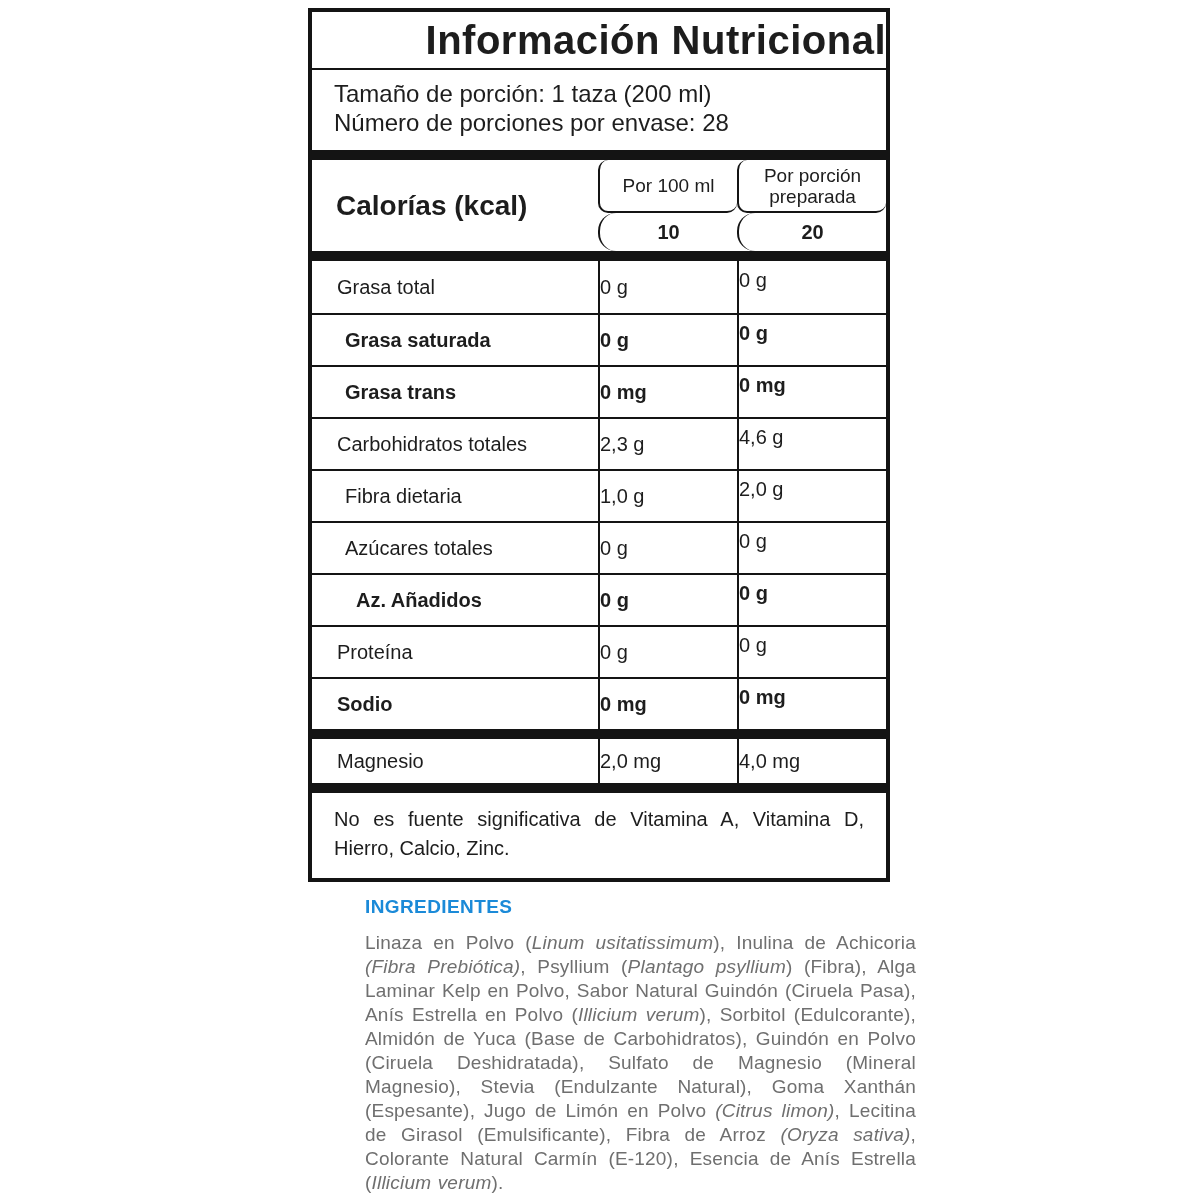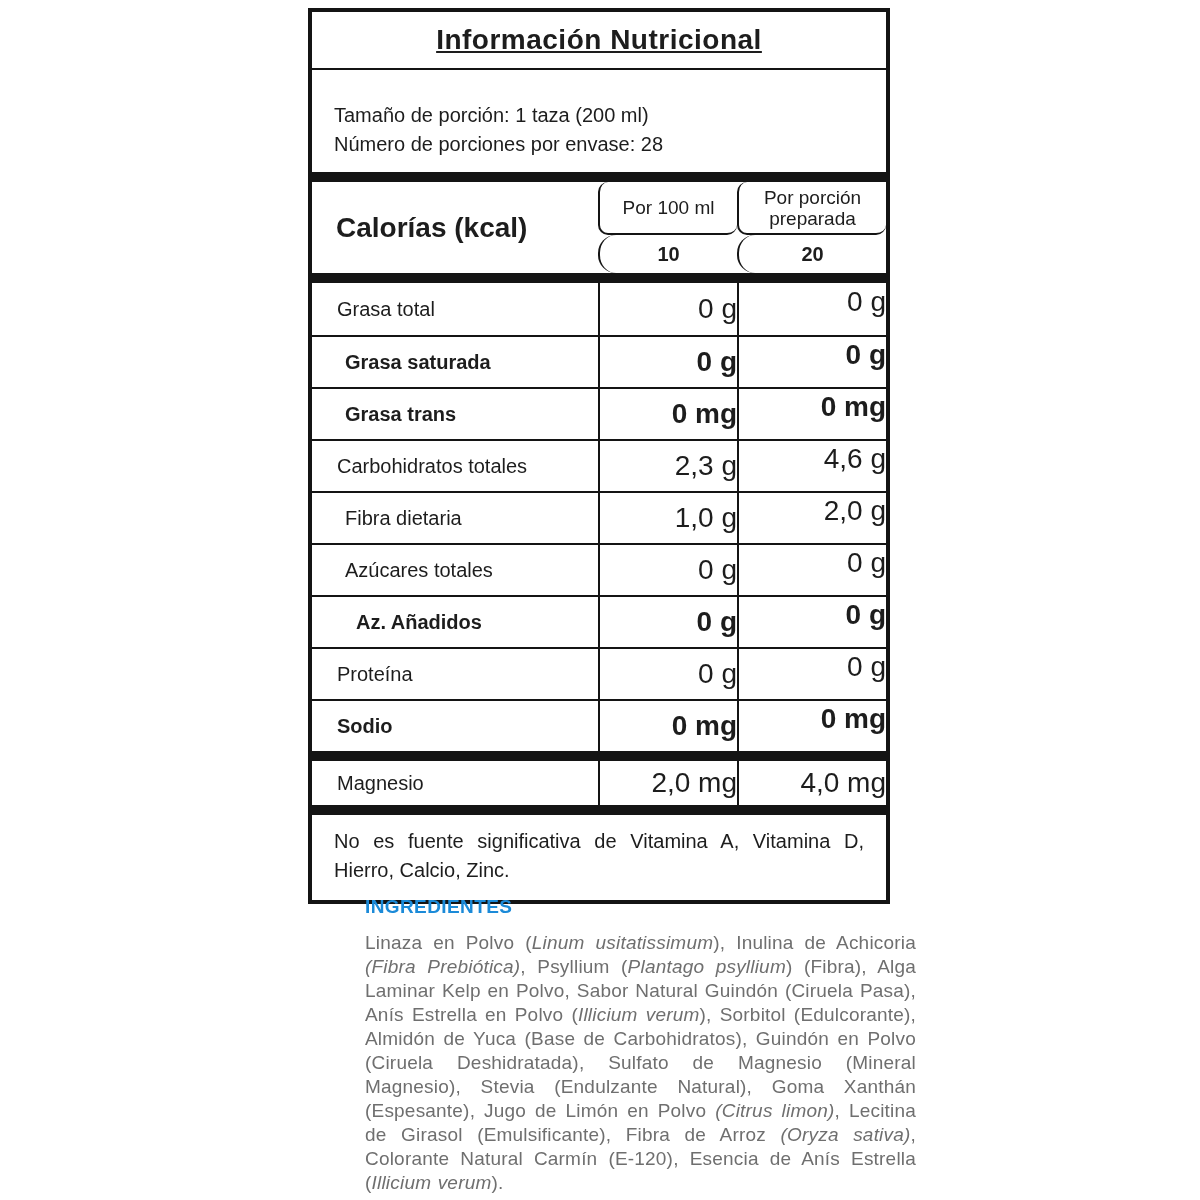--- a/index.html
+++ b/index.html
@@ -8,39 +8,39 @@
     --blue:#1b8ad8;
     --gray:#6f6f6f;
   }
   *{box-sizing:border-box;margin:0;padding:0;}
   html,body{width:1200px;height:1200px;background:#ffffff;overflow:hidden;}
   body{font-family:"Liberation Sans","DejaVu Sans",sans-serif;color:var(--text);position:relative;}
 
   
   .nf-wrap{position:absolute;left:308px;top:8px;width:582px;}
   .nf-table{border:4px solid var(--border);background:#fff;}
-  .nf-title{font-size:28px;line-height:56px;font-weight:bold;text-align:center;
-            border-bottom:2px solid var(--border);letter-spacing:.5px;text-decoration:underline;}
-  .nf-serving{padding:9px 22px 13px;font-size:20px;line-height:29px;margin-top:22px;}
+  .nf-title{font-size:40px;line-height:56px;font-weight:bold;text-align:right;
+            border-bottom:2px solid var(--border);letter-spacing:.5px;}
+  .nf-serving{padding:9px 22px 13px;font-size:24px;line-height:29px;}
   .bar{height:10px;background:var(--border);}
 
   .cal-grid{display:grid;grid-template-columns:286px 139px 1fr;grid-template-rows:53px 38px;}
   .cal-label{grid-row:1 / span 2;display:flex;align-items:center;padding-left:24px;
              font-size:28px;font-weight:bold;}
   .cal-h{border-left:2px solid var(--border);border-bottom:2px solid var(--border);
          display:flex;align-items:center;justify-content:center;text-align:center;
          font-size:19px;line-height:21px;padding:2px 6px;border-radius:10px;}
   .cal-v{border-left:2px solid var(--border);display:flex;align-items:center;justify-content:center;
          font-size:20px;font-weight:bold;border-radius:18px;}
 
   .nrow{display:grid;grid-template-columns:286px 139px 1fr;min-height:52px;}
   .nrow + .nrow{border-top:2px solid var(--border);}
   .nrow .lbl{display:flex;align-items:center;padding-left:25px;font-size:20px;}
   .nrow .val{border-left:2px solid var(--border);display:flex;align-items:center;
-             justify-content:flex-end;font-size:28px;padding-left:24px;}
+             justify-content:flex-start;font-size:20px;}
   .nrow .val span{position:relative;}
   .nrow.raised .v3 span{top:-7px;}
   .nrow.b .lbl,.nrow.b .val{font-weight:bold;}
   .nrow.i1 .lbl{padding-left:33px;}
   .nrow.i2 .lbl{padding-left:44px;}
   .minerals .nrow{min-height:44px;}
 
   .footnote{padding:12px 22px 15px;font-size:20px;line-height:29px;text-align:justify;}
 
   

